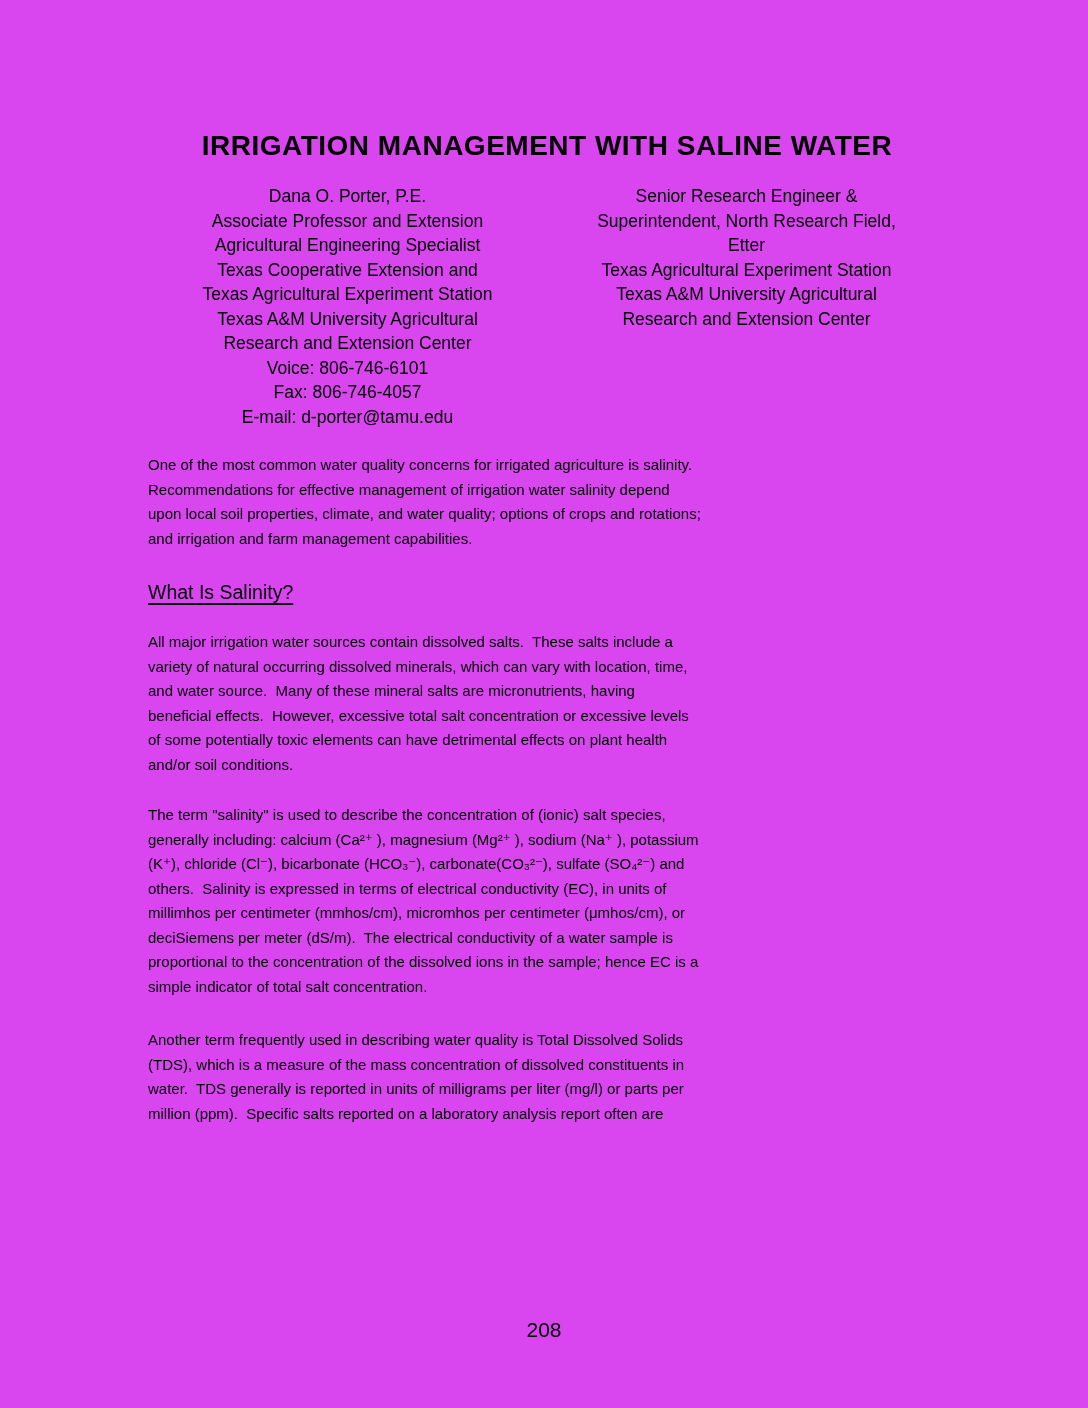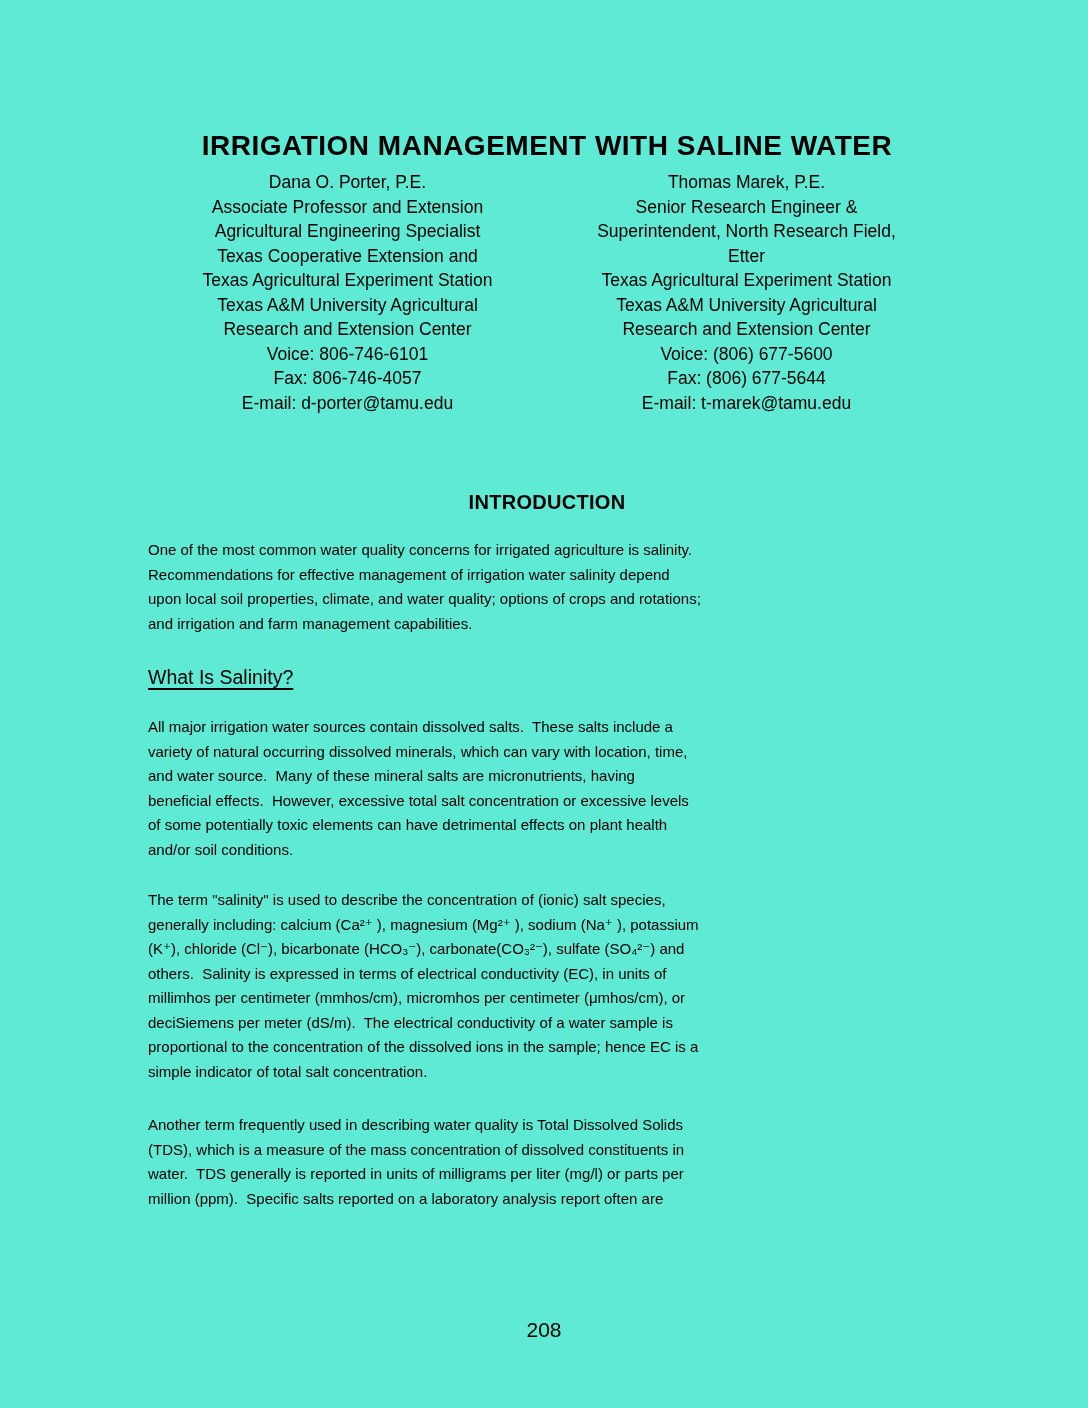--- a/index.html
+++ b/index.html
@@ -1,41 +1,41 @@
 <!DOCTYPE html>
 <html><head>
 <meta charset="utf-8">
 <style>
   html, body { margin: 0; padding: 0; background: #ffffff; }
   .page {
     position: relative;
     width: 1088px;
     height: 1408px;
-    background: #5eead4;
+    background: #d946ef;
     color: #000000;
     font-family: "Liberation Sans", "DejaVu Sans", sans-serif;
     overflow: hidden;
   }
   .content {
     position: absolute;
     left: 148px;
     top: 0;
     width: 798px;
   }
   .title {
     margin: 130px 0 0 0;
     text-align: center;
     font-size: 28px;
     font-weight: bold;
     letter-spacing: 0.5px;
     line-height: 1.15;
   }
   .authors-row {
     display: flex;
-    margin-top: 8px;
+    margin-top: 22px;
   }
   .author-col {
     flex: 1 1 50%;
     text-align: center;
     font-size: 17.5px;
     line-height: 24.5px;
   }
   .pre-lines { white-space: pre-line; }
   .intro-heading {
     margin: 76px 0 0 0;
@@ -84,34 +84,29 @@
 Agricultural Engineering Specialist
 Texas Cooperative Extension and
 Texas Agricultural Experiment Station
 Texas A&amp;M University Agricultural
 Research and Extension Center</div>
         <div class="pre-lines">Voice: 806-746-6101
 Fax: 806-746-4057
 E-mail: d-porter@tamu.edu</div>
       </div>
       <div class="author-col">
-        <div>Thomas Marek, P.E.</div>
         <div class="pre-lines">Senior Research Engineer &amp;
 Superintendent, North Research Field,
 Etter
 Texas Agricultural Experiment Station
 Texas A&amp;M University Agricultural
 Research and Extension Center</div>
-        <div class="pre-lines">Voice: (806) 677-5600
-Fax: (806) 677-5644
-E-mail: t-marek@tamu.edu</div>
       </div>
     </div>
 
-    <h2 class="intro-heading">INTRODUCTION</h2>
 
     <p class="para">One of the most common water quality concerns for irrigated agriculture is salinity.
 Recommendations for effective management of irrigation water salinity depend
 upon local soil properties, climate, and water quality; options of crops and rotations;
 and irrigation and farm management capabilities.</p>
 
     <h3 class="sub-heading">What Is Salinity?</h3>
 
     <p class="para gap-md">All major irrigation water sources contain dissolved salts.  These salts include a
 variety of natural occurring dissolved minerals, which can vary with location, time,

